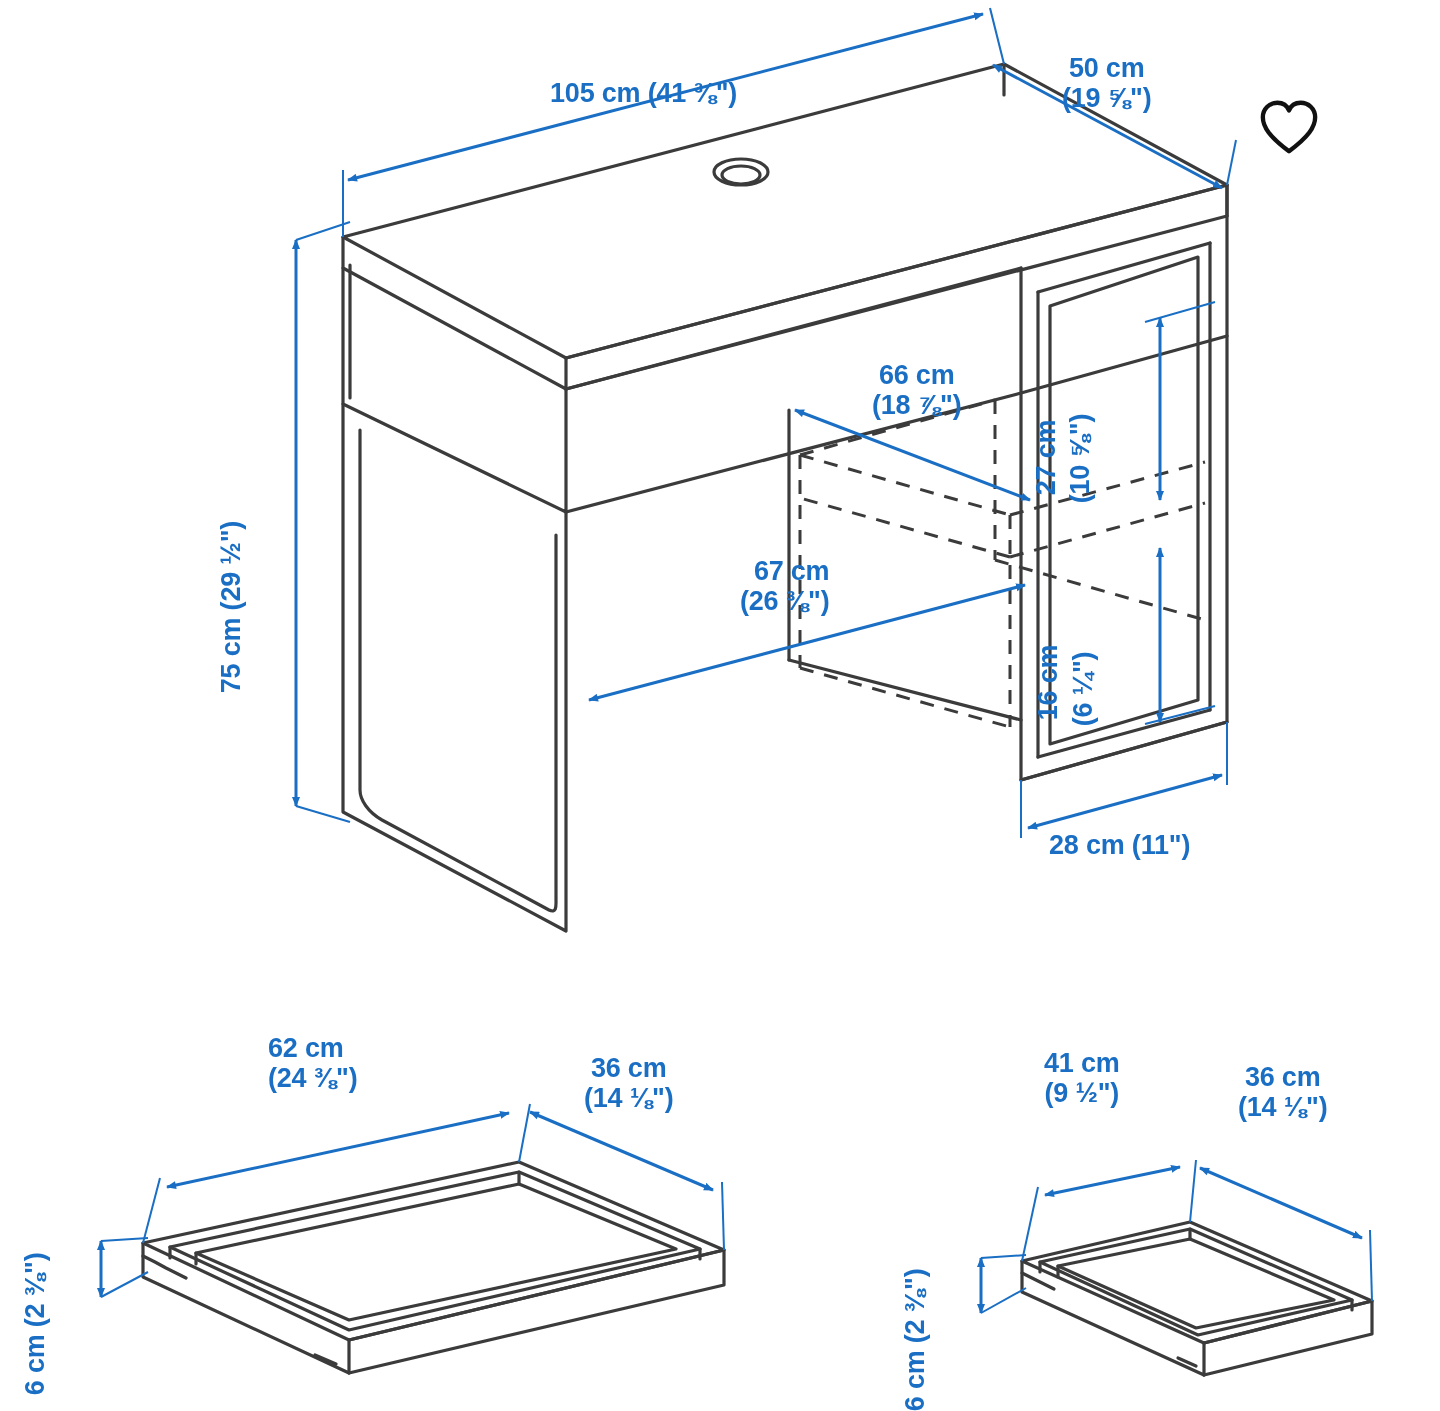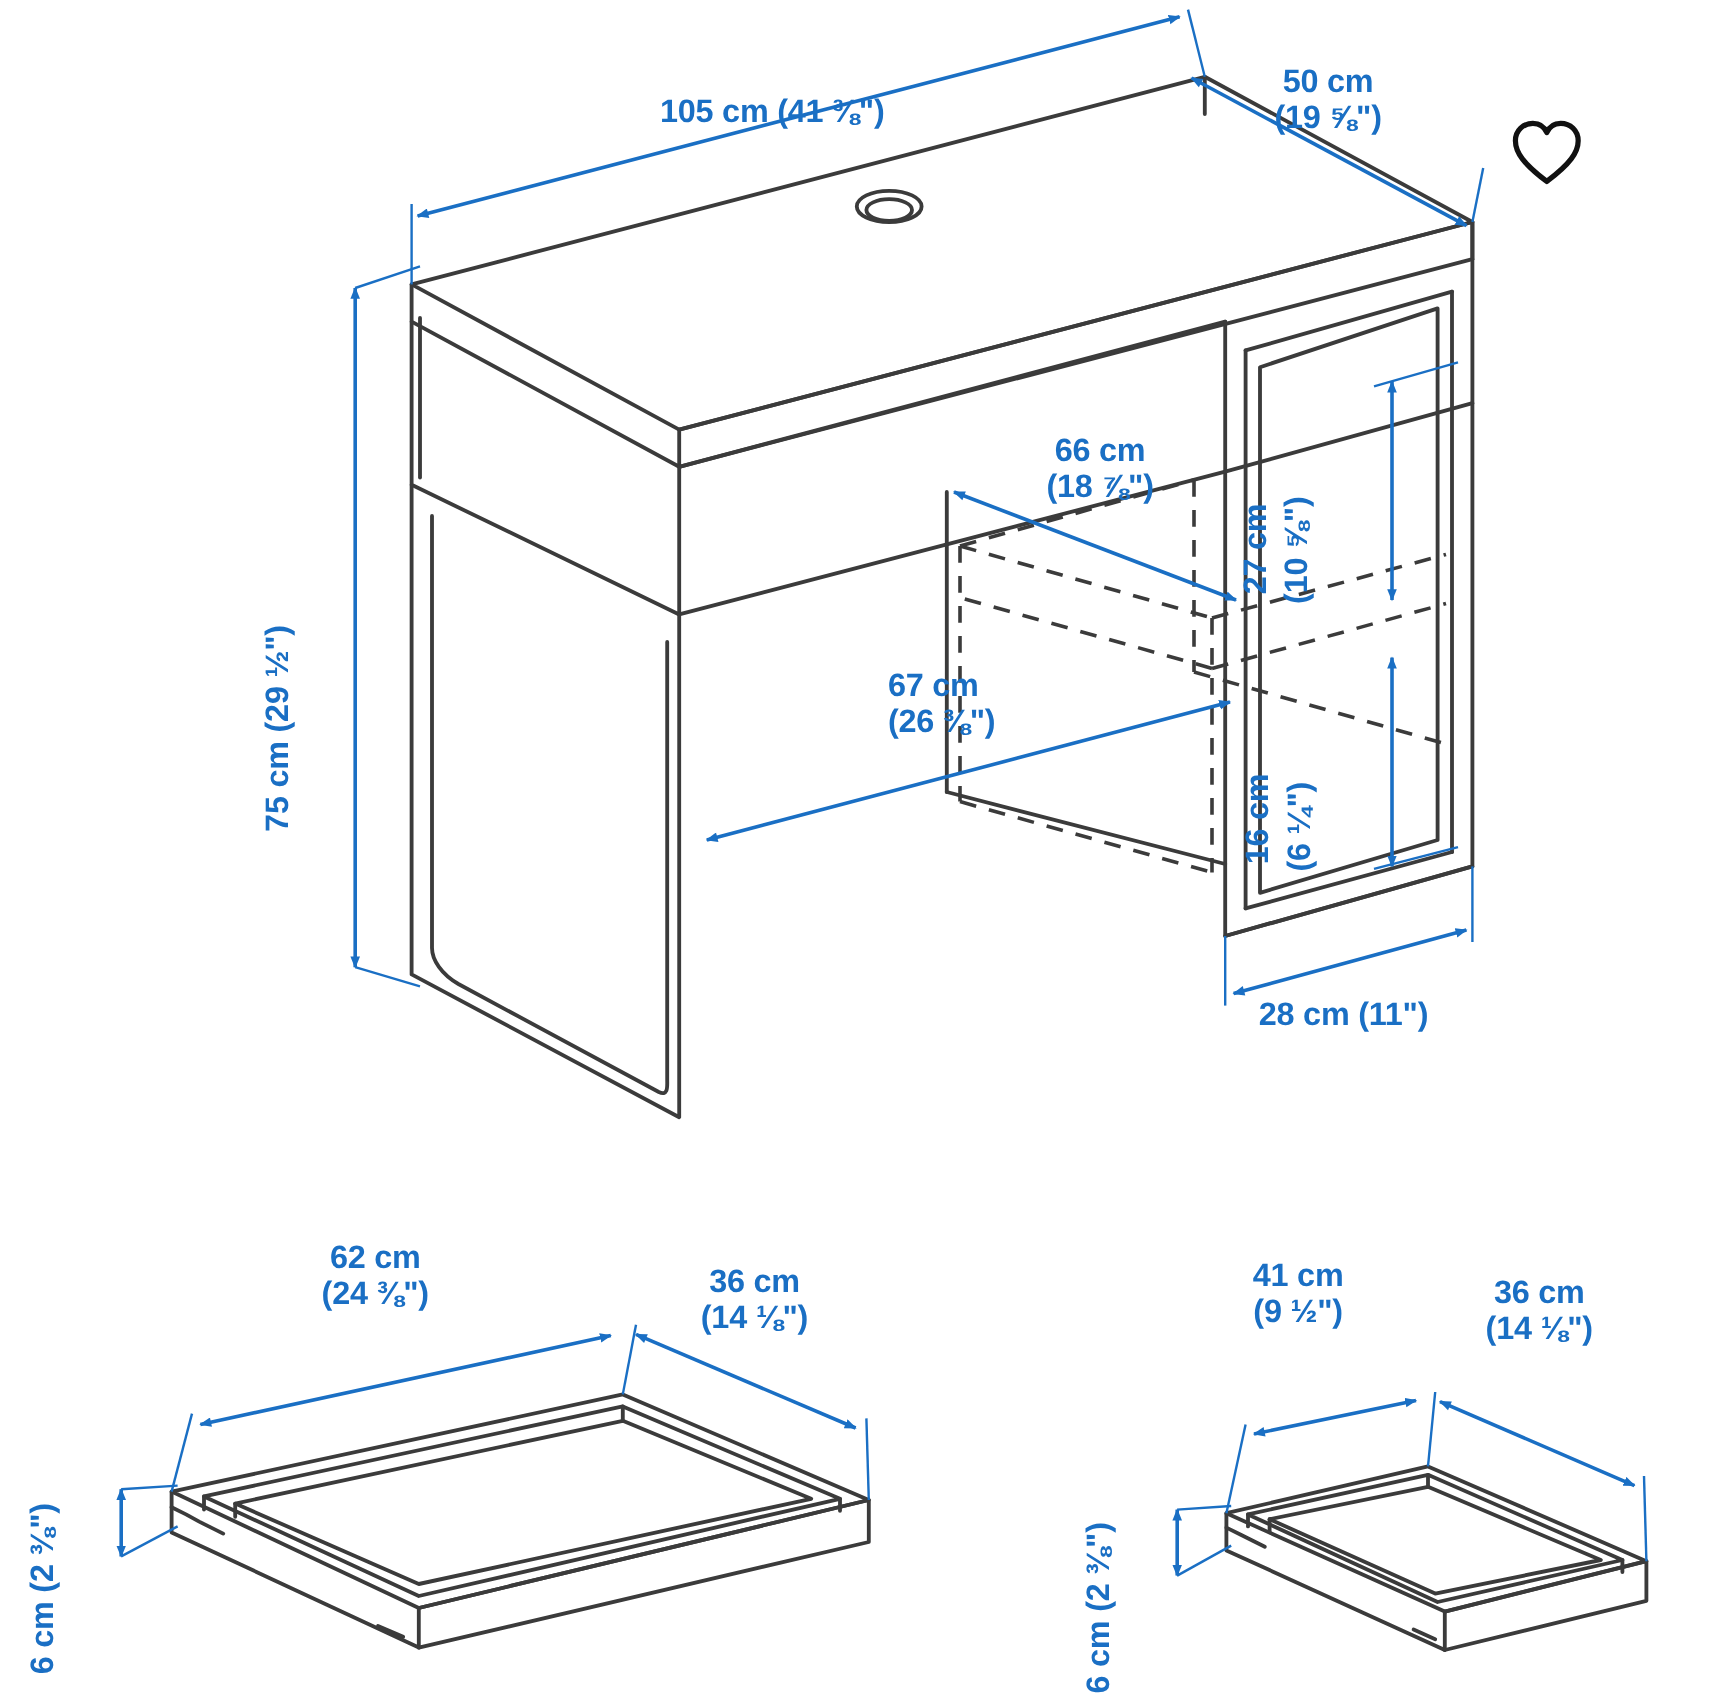--- a/index.html
+++ b/index.html
@@ -197,34 +197,34 @@
     <span class="l2">(19 ⅝")</span>
   </div>
 
   <div class="dim-label vert" style="left:246px; top:663px; transform: rotate(-90deg);">75 cm (29 ½")</div>
 
   <div class="dim-label" style="left:872px; top:360px; text-align:center;">
     <span>66 cm</span>
     <span class="l2">(18 ⅞")</span>
   </div>
 
-  <div class="dim-label" style="left:740px; top:556px; text-align:left;">
+  <div class="dim-label" style="left:740px; top:556px; text-align:right;">
     <span>67 cm</span>
     <span class="l2">(26 ⅜")</span>
   </div>
 
   <div class="dim-label vert" style="left:1061px; top:465px; transform: rotate(-90deg);">27 cm</div>
   <div class="dim-label vert" style="left:1095px; top:473px; transform: rotate(-90deg);">(10 ⅝")</div>
 
   <div class="dim-label vert" style="left:1063px; top:690px; transform: rotate(-90deg);">16 cm</div>
   <div class="dim-label vert" style="left:1098px; top:696px; transform: rotate(-90deg);">(6 ¼")</div>
 
   <div class="dim-label" style="left:1049px; top:830px;">28 cm (11")</div>
 
-  <div class="dim-label" style="left:268px; top:1033px; text-align:center;">
+  <div class="dim-label" style="left:268px; top:1033px; ">
     <span>62 cm</span>
     <span class="l2">(24 ⅜")</span>
   </div>
 
   <div class="dim-label" style="left:584px; top:1053px; text-align:center;">
     <span>36 cm</span>
     <span class="l2">(14 ⅛")</span>
   </div>
 
   <div class="dim-label vert" style="left:50px; top:1365px; transform: rotate(-90deg);">6 cm (2 ⅜")</div>

